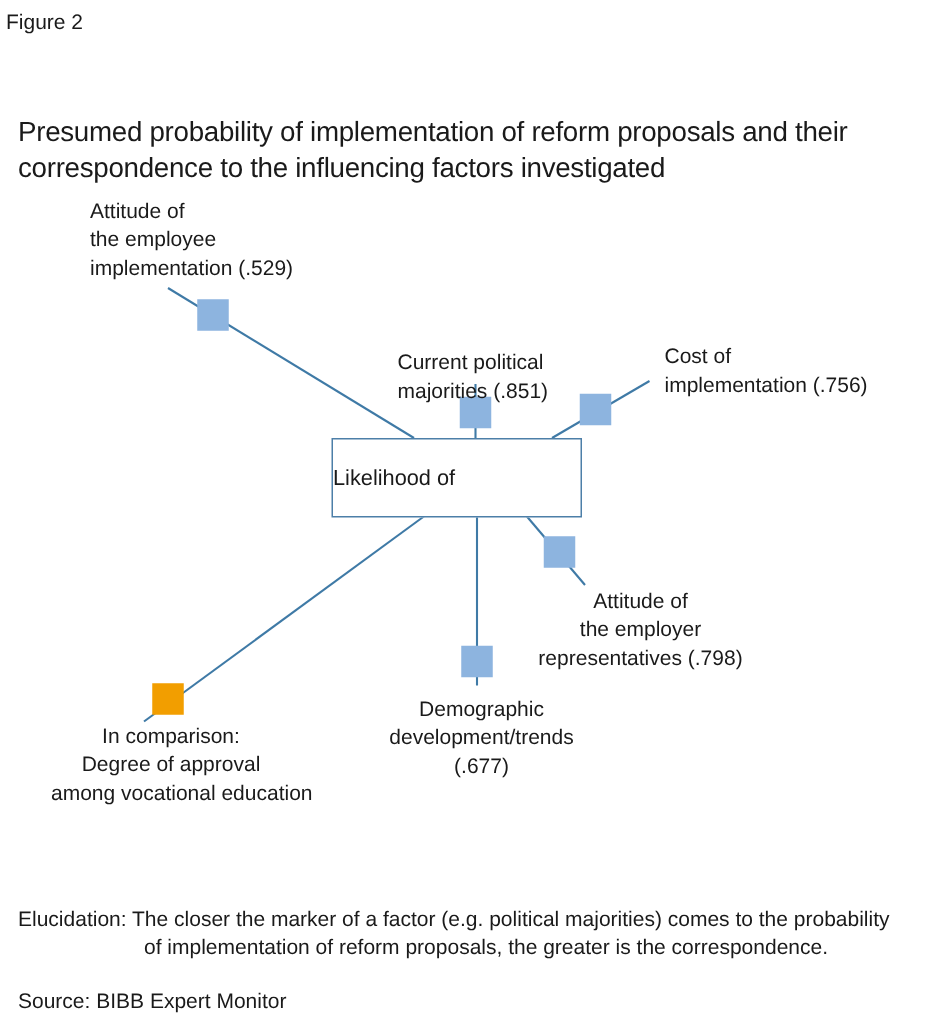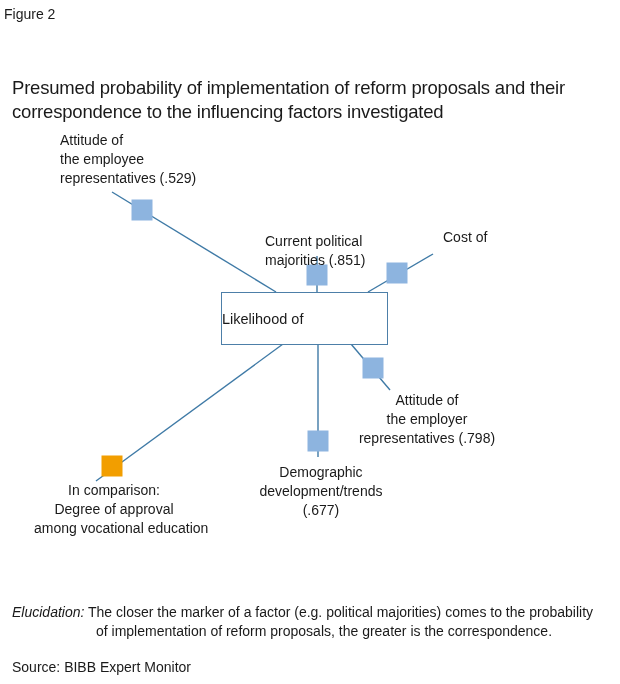--- a/index.html
+++ b/index.html
@@ -7,21 +7,21 @@
          font-family:"Liberation Sans", "DejaVu Sans", sans-serif; color:#1a1a1a; }
   .fig-label { position:absolute; left:4px; top:6px; font-size:14px;text-align:right; }
   .title { position:absolute; left:12px; top:32px; width:600px; font-size:18.5px; line-height:24px; letter-spacing:-0.2px;margin-top:44px; }
   svg#diagram { position:absolute; left:0; top:0; width:620px; height:684px; }
   .node-label { position:absolute; font-size:14px; line-height:19px; white-space:nowrap; }
   .center-box { position:absolute; left:221px; top:292px; width:165px; height:51px;
                 border:1.5px solid #4d7fa8; background:#fff; display:flex; align-items:center;
                 justify-content:flex-start; text-align:center; font-size:14.5px; line-height:20px; }
   .footer { position:absolute; left:12px; font-size:14px; line-height:19px; }
   .elucid { top:603px; width:605px; }
-  .elucid .lbl { display:inline-block;font-style:italic; }
+  .elucid .lbl { display:inline-block; }
   .elucid .cont { padding-left:84px; display:block; }
   .source { top:658px; }
 </style>
 </head>
 <body>
 
 <div class="fig-label">Figure 2</div>
 <div class="title">Presumed probability of implementation of reform proposals and their correspondence to the influencing factors investigated</div>
 
 <svg id="diagram" xmlns="http://www.w3.org/2000/svg">
@@ -45,28 +45,29 @@
 
 <div class="center-box">
   <div>
     <div>Likelihood of</div>
   </div>
 </div>
 
 <div class="node-label" style="left:60px;top:131px;text-align:left;">
   <div>Attitude of</div>
   <div>the employee</div>
-  <div>representatives (.529)</div>
+  <div>implementation (.529)</div>
 </div>
 <div class="node-label" style="left:265px;top:219px;text-align:left;margin-top:13px;">
   <div>Current political</div>
   <div>majorities (.851)</div>
 </div>
 <div class="node-label" style="left:443px;top:228px;text-align:left;">
   <div>Cost of</div>
+  <div>implementation (.756)</div>
 </div>
 <div class="node-label" style="left:358px;top:391px;width:138px;text-align:center;">
   <div>Attitude of</div>
   <div>the employer</div>
   <div>representatives (.798)</div>
 </div>
 <div class="node-label" style="left:258px;top:463px;width:126px;text-align:center;">
   <div>Demographic</div>
   <div>development/trends</div>
   <div>(.677)</div>

